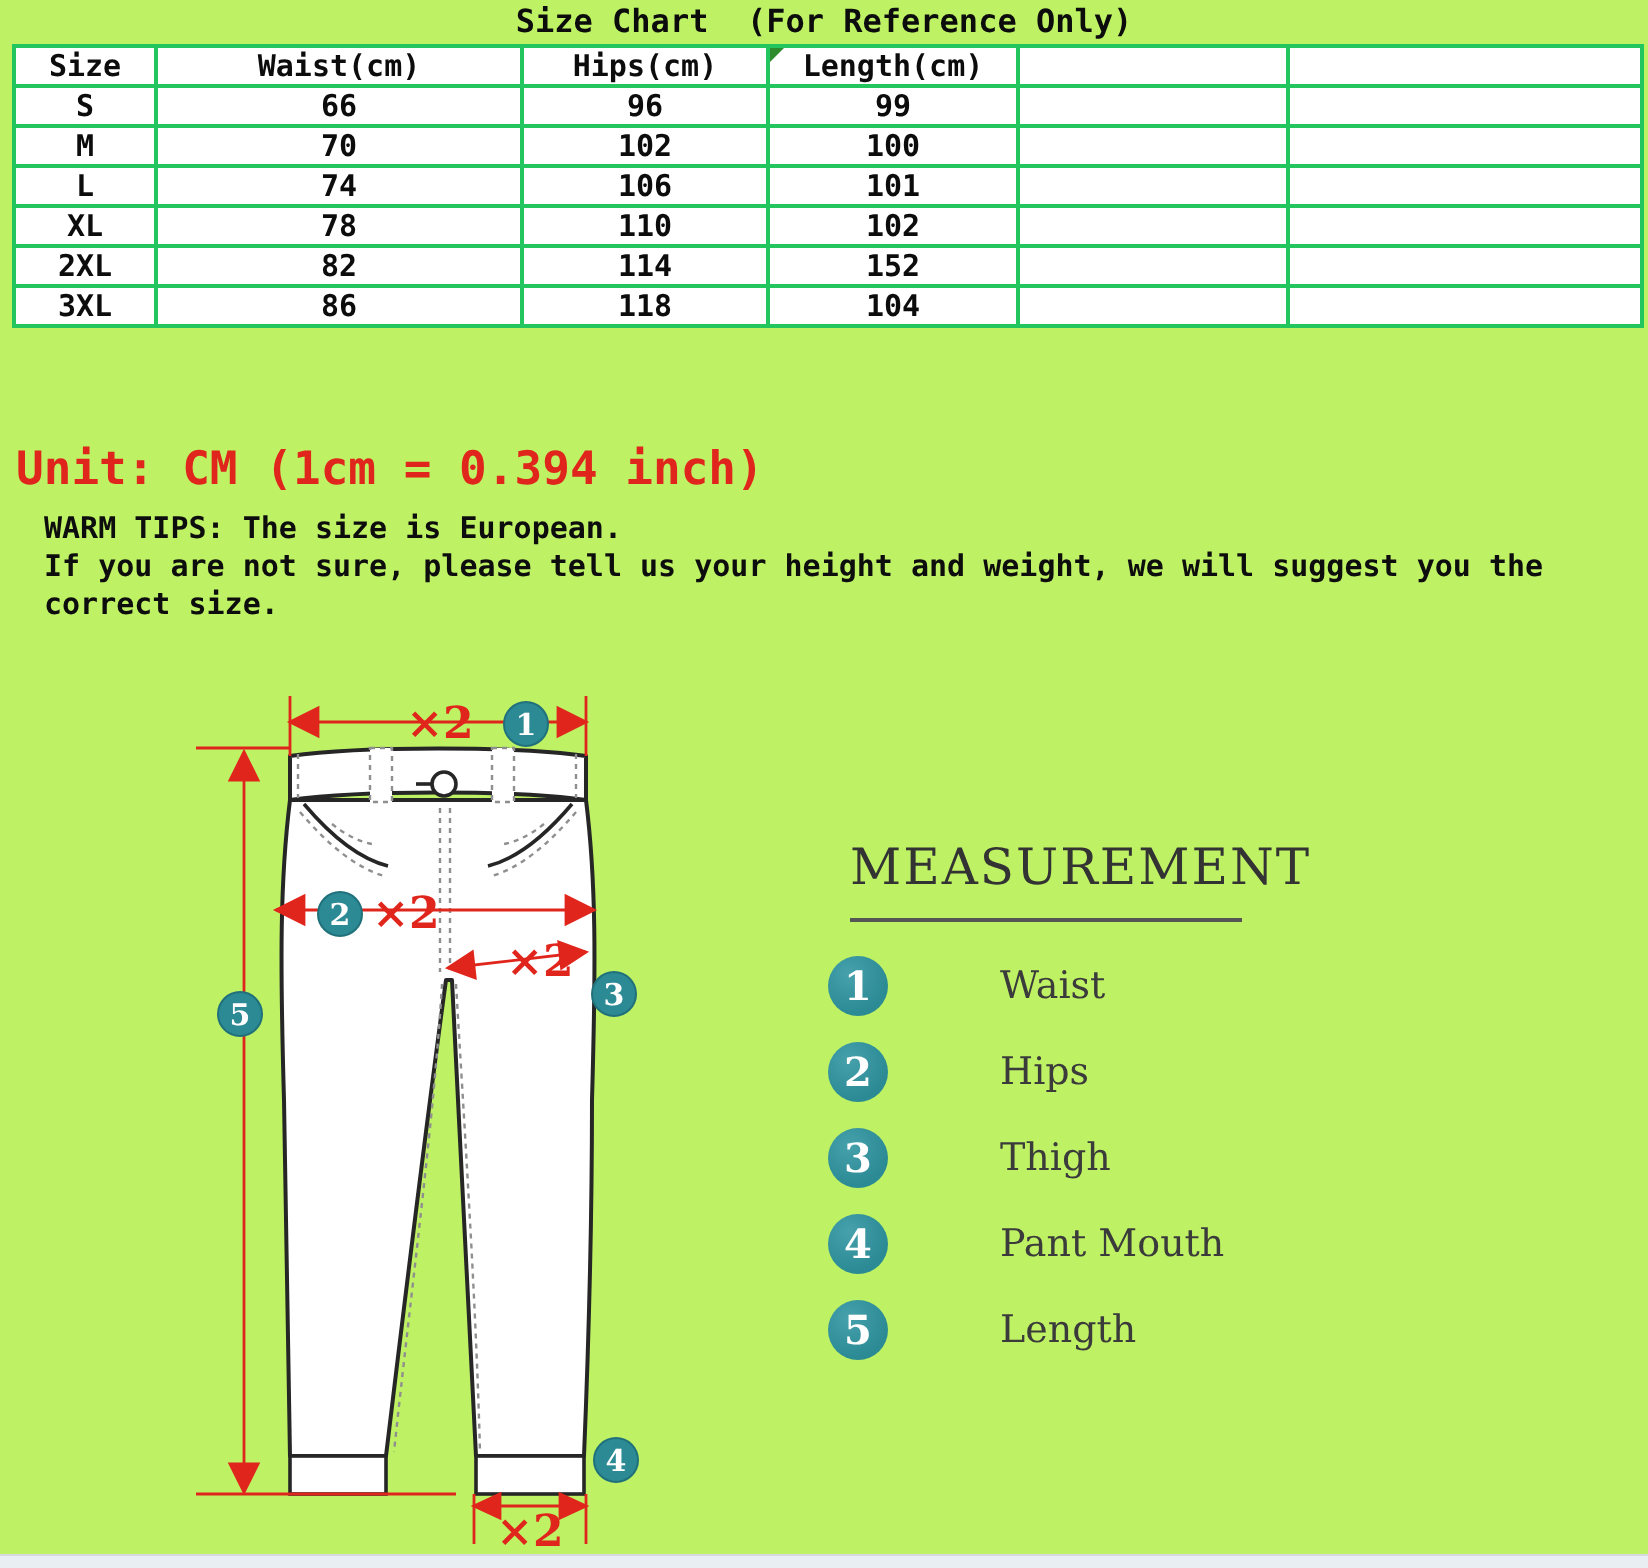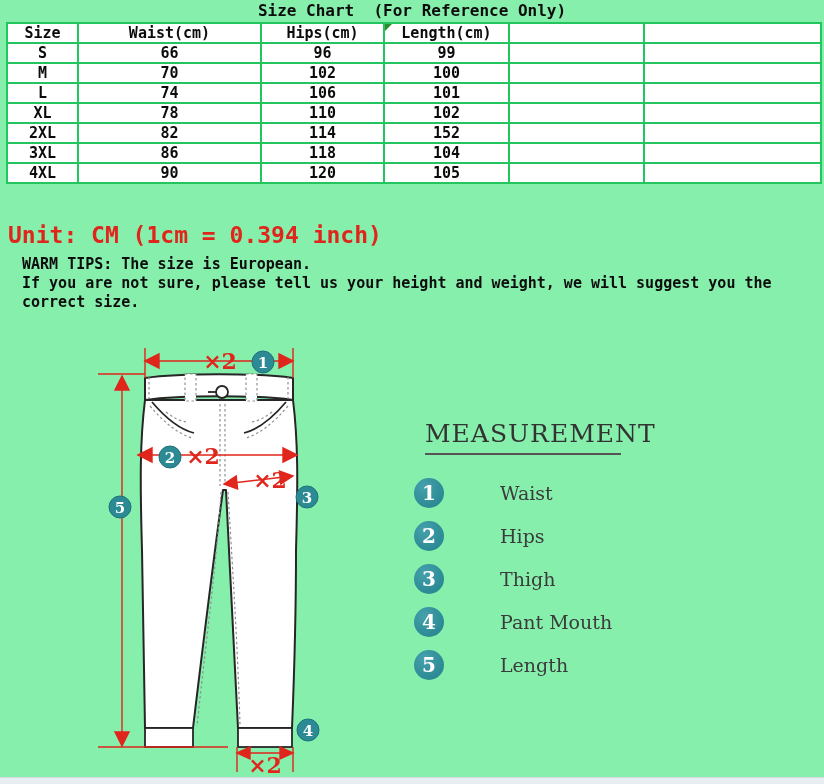--- a/index.html
+++ b/index.html
@@ -1,17 +1,17 @@
 <!DOCTYPE html>
 <html><head>
 <meta charset="utf-8">
 <style>
   html,body{margin:0;padding:0;background:#ffffff;}
   .page{
-    position:relative;width:824px;height:784px;background:#86efac;overflow:hidden;
+    position:relative;width:824px;height:784px;background:#bef264;overflow:hidden;
     font-family:"DejaVu Sans Mono",monospace;color:#111;
   }
   .title{
     position:absolute;top:1px;left:0;width:100%;text-align:center;
     font-size:16px;font-weight:bold;white-space:pre;color:#0c0c0c;
   }
   table.size-table{
     position:absolute;top:22px;left:6px;width:814px;
     border-collapse:collapse;table-layout:fixed;background:#fff;
   }
@@ -36,21 +36,21 @@
   svg.diagram{position:absolute;top:340px;left:40px;}
   svg.diagram text.x2{
     font-family:"DejaVu Serif",serif;font-weight:bold;font-size:22px;
   }
   svg.diagram text.circ-num{
     font-family:"DejaVu Serif",serif;font-weight:bold;font-size:15px;fill:#ffffff;
   }
   .legend-heading{
     position:absolute;top:419px;left:425px;width:196px;text-align:center;
     font-family:"DejaVu Serif",serif;font-size:25px;color:#333;
-    border-bottom:2px solid #555;padding-bottom:5px;letter-spacing:1px;
+    border-bottom:2px solid #555;padding-bottom:11px;letter-spacing:1px;
   }
   .legend-items{position:absolute;top:478px;left:414px;width:260px;}
   .legend-item{display:flex;align-items:center;height:30px;margin-bottom:13px;}
   .legend-circle{
     width:30px;height:30px;border-radius:50%;flex:0 0 30px;
     display:flex;align-items:center;justify-content:center;
     font-family:"DejaVu Serif",serif;font-weight:bold;font-size:20px;color:#fff;
   }
   .legend-label{
     margin-left:56px;font-family:"DejaVu Serif",serif;font-size:19px;color:#3b3b3b;
@@ -126,28 +126,20 @@
           <td>114</td>
           <td>152</td>
           <td></td>
           <td></td>
         </tr>
         <tr>
           <td>3XL</td>
           <td>86</td>
           <td>118</td>
           <td>104</td>
-          <td></td>
-          <td></td>
-        </tr>
-        <tr>
-          <td>4XL</td>
-          <td>90</td>
-          <td>120</td>
-          <td>105</td>
           <td></td>
           <td></td>
         </tr>
       </tbody>
   </table>
 
   <div class="unit-note" style="color:#e0261c;">Unit: CM (1cm = 0.394 inch)</div>
 
   <div class="tips">
     <div class="tip-line">WARM TIPS: The size is European.</div>

